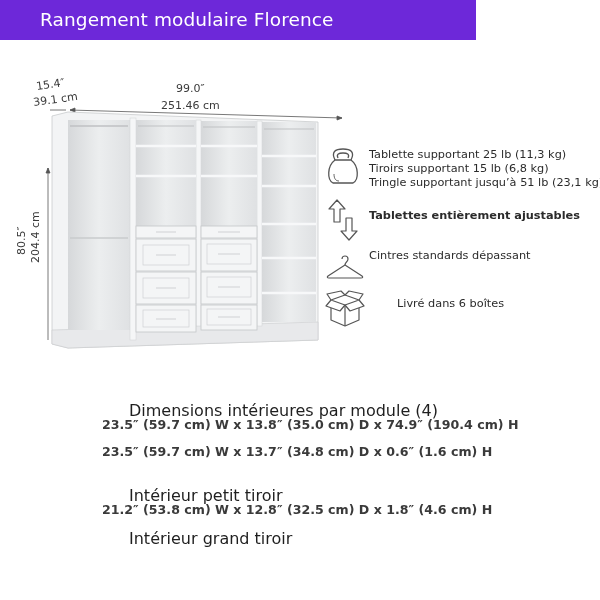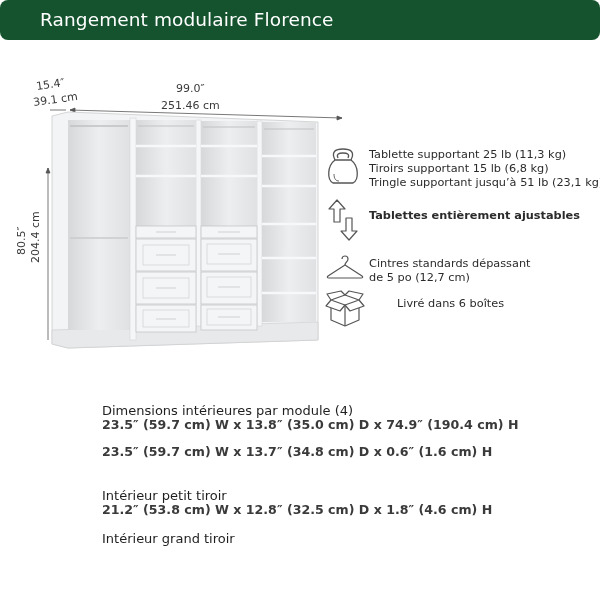--- a/index.html
+++ b/index.html
@@ -1,27 +1,27 @@
 <!DOCTYPE html>
 <html><head>
 <meta charset="utf-8">
 <style>
   html, body { margin:0; padding:0; }
   body { width:600px; height:600px; background:#ffffff; position:relative; overflow:hidden;
          font-family:"DejaVu Sans", sans-serif; color:#2b2b2b; }
-  .header { position:absolute; left:0; top:0; width:600px; height:40px; background:#14532d;border-radius:8px; }
+  .header { position:absolute; left:0; top:0; width:476px; height:40px; background:#6d28d9; }
   .header-title { position:absolute; left:40px; top:9px; font-size:18.5px; color:#ffffff; letter-spacing:0.1px; }
   .dim { position:absolute; font-size:11px; color:#3a3a3a; white-space:nowrap; }
   .dim-vert { position:absolute; font-size:11px; color:#3a3a3a; white-space:nowrap; transform:rotate(-90deg); transform-origin:left top; }
   .wardrobe { position:absolute; left:50px; top:108px; }
   .feat { position:absolute; left:325px; }
   .feat-icon { position:absolute; left:0; }
   .feat-text { position:absolute; left:44px; font-size:11.3px; line-height:14px; color:#2b2b2b; white-space:nowrap; }
   .spec { position:absolute; left:102px; white-space:nowrap; }
-  .spec-title { font-size:13px; color:#1f1f1f; line-height:15px; }
+  .spec-title { font-size:16px; color:#1f1f1f; line-height:15px;margin-left:27px; }
   .spec-value { font-size:12.6px; color:#3a3a3a; line-height:14px;font-weight:bold; }
 </style>
 </head>
 <body>
 
 <div class="header">
   <div class="header-title">Rangement modulaire Florence</div>
 </div>
 
 <div class="dim" style="left:36px;top:78px;transform:rotate(-8deg);">15.4″</div>
@@ -142,23 +142,22 @@
   </div>
 </div>
 
 <div class="feat" style="top:249px;">
   <svg class="feat-icon" width="40" height="32" viewBox="0 0 40 32" style="top:2px;">
     <g fill="none" stroke="#555" stroke-width="1.2" stroke-linejoin="round">
       <path d="M17 8 C17 4 23 4 23 8 C23 11 20 11 20 14"></path>
       <path d="M20 14 L3 25 C2 26 2 27 4 27 L36 27 C38 27 38 26 37 25 Z"></path>
     </g>
   </svg>
-  <div class="feat-text" style="top:8px;">
+  <div class="feat-text" style="top:0;">
     <div>Cintres standards dépassant</div>
-    <div>de 5 po (12,7 cm)</div>
   </div>
 </div>
 
 <div class="feat" style="top:290px;">
   <svg class="feat-icon" width="40" height="38" viewBox="0 0 40 38" style="top:0;">
     <g fill="none" stroke="#555" stroke-width="1.2" stroke-linejoin="round">
       <path d="M6 10 L20 5 L34 10 L20 15 Z"></path>
       <path d="M6 10 L1 16 L15 21 L20 15"></path>
       <path d="M34 10 L39 16 L25 21 L20 15"></path>
       <path d="M6 10 L2 4 L16 1 L20 5"></path>

